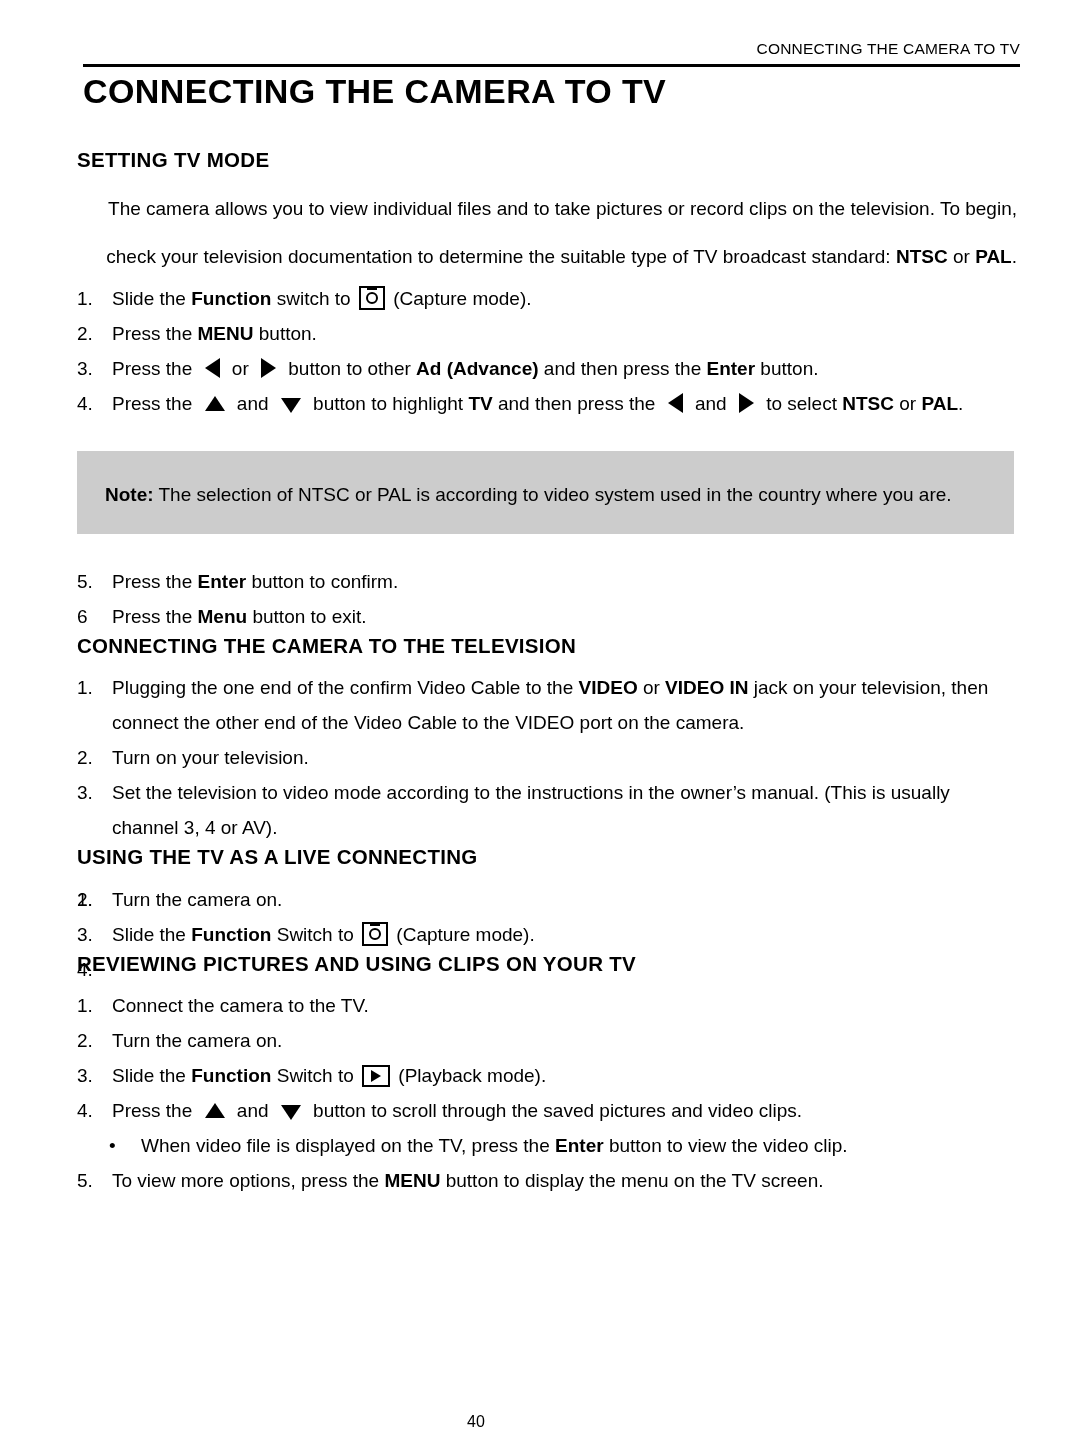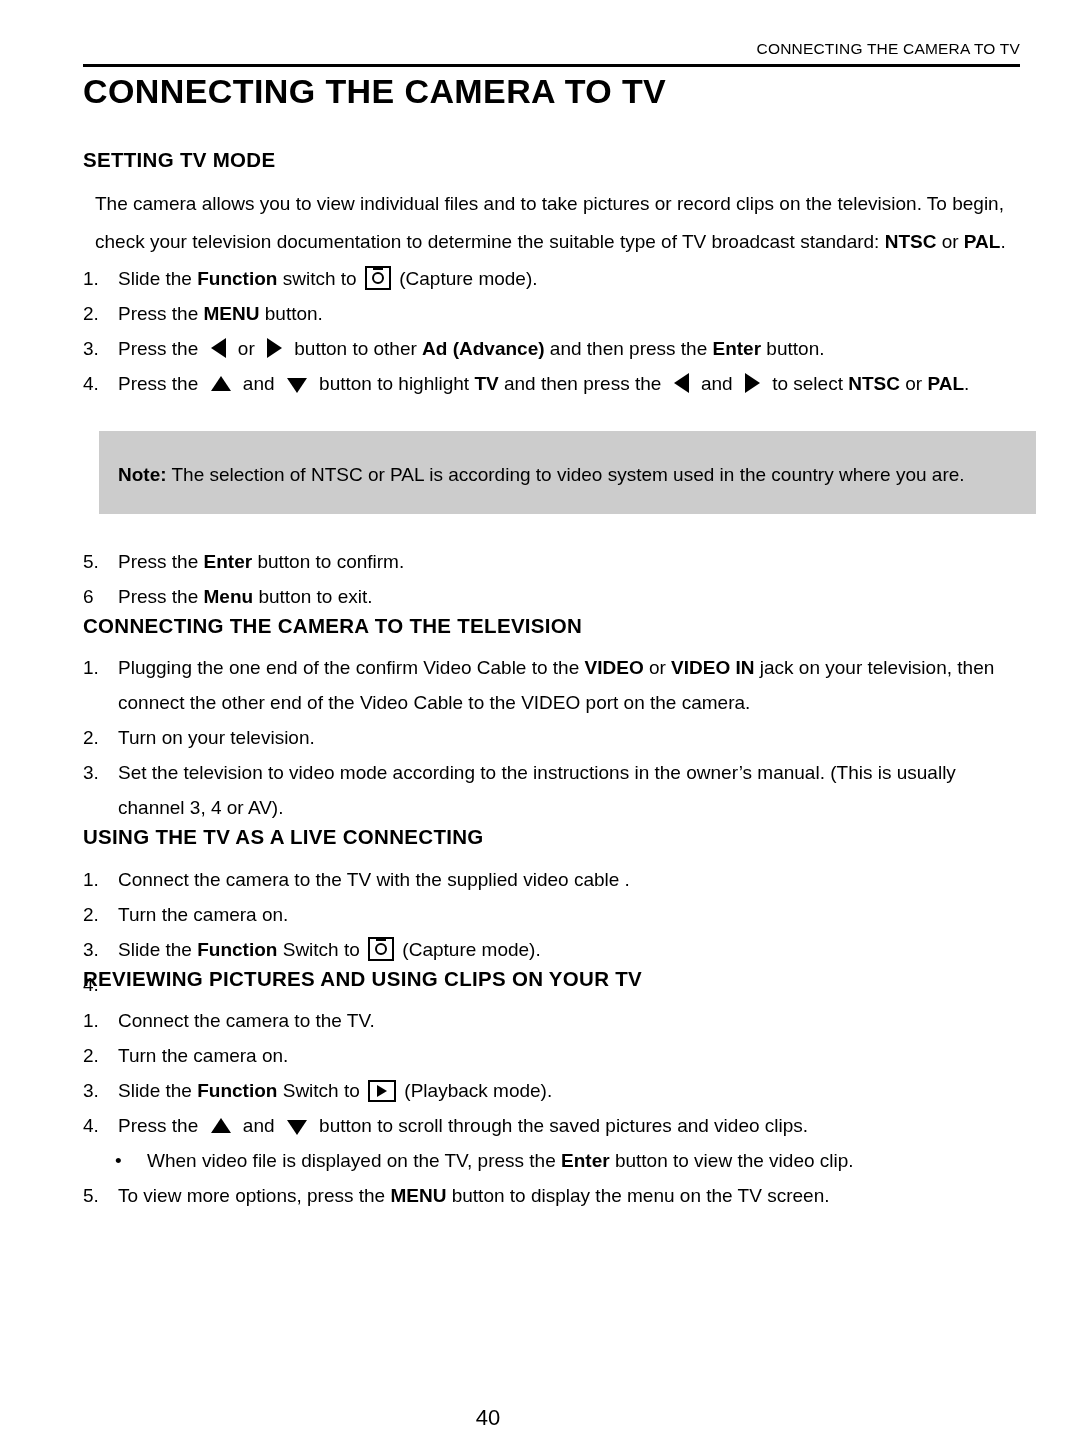--- a/index.html
+++ b/index.html
@@ -50,40 +50,40 @@
     font-size: 34px;
     font-weight: bold;
     letter-spacing: 0.4px;
     margin: 0;
   }
 
   
   .content {
     position: absolute;
     top: 148px;
-    left: 83px;
+    left: 77px;
     width: 940px;
   }
 
   h2.section-heading {
     font-size: 20.5px;
     font-weight: bold;
     letter-spacing: 0.3px;
     margin: 0 0 12px 0;
     line-height: 1.2;
   }
   .sec-gap-top {
     margin-top: 34px;
   }
 
   p.body-text {
     font-size: 19px;
-    line-height: 38px;
-    margin: 0 0 0 12px;
-    text-align: left;
+    line-height: 48px;
+    margin: 0 0 0 0;
+    text-align: right;
   }
 
   
   ol.steps, ul.sub-bullets {
     list-style: none;
     margin: 0;
     padding: 0;
   }
   li.step {
     font-size: 19px;
@@ -110,22 +110,22 @@
     position: absolute;
     left: 32px;
     top: 0;
   }
 
   b, strong { font-weight: bold; }
 
   
   .note-box {
     background: #cccccc;
-    margin: 30px 0 30px 16px;
-    padding: 26px 28px 22px 19px;
+    margin: 30px 0 30px 0;
+    padding: 26px 28px 22px 28px;
     width: 937px;
     box-sizing: border-box;
   }
   .note-box p {
     font-size: 19px;
     line-height: 35px;
     margin: 0;
   }
 
   
@@ -212,24 +212,24 @@
     border-left: 10px solid transparent;
     border-right: 10px solid transparent;
     border-top: 15px solid #000;
     vertical-align: -3px;
   }
 
   
   .page-number {
     position: absolute;
     bottom: 20px;
-    left: 12px;
+    left: 0;
     width: 952px;
     text-align: center;
-    font-size: 22px;
+    font-size: 16px;
   }
 </style>
 </head>
 <body>
 
 <div class="page">
 
   <div class="running-header">CONNECTING THE CAMERA TO TV</div>
   <div class="header-rule"></div>
   <h1 class="page-title">CONNECTING THE CAMERA TO TV</h1>
@@ -267,21 +267,21 @@
       <li class="step"><span class="marker">1.</span><span>Plugging the one end of the confirm Video Cable to the </span><b>VIDEO</b><span> or </span><b>VIDEO IN</b><span> jack on your television, then connect the other end of the Video Cable to the VIDEO port on the camera.</span></li>
 
       <li class="step"><span class="marker">2.</span><span>Turn on your television.</span></li>
 
       <li class="step"><span class="marker">3.</span><span>Set the television to video mode according to the instructions in the owner’s manual. (This is usually channel 3, 4 or AV).</span></li>
     </ol>
 
     <h2 class="section-heading sec-gap-top">USING THE TV AS A LIVE CONNECTING</h2>
 
     <ol class="steps">
-      <li class="step"><span class="marker">1.</span><span>Connect the camera to the TV with the supplied video cable .</span></li>
+      <li class="step"><span class="marker">1.</span></li>
 
       <li class="step"><span class="marker">2.</span><span>Turn the camera on.</span></li>
 
       <li class="step"><span class="marker">3.</span><span>Slide the </span><b>Function</b><span> Switch to </span><span class="icon-inline icon-capture"><span class="notch"></span><span class="lens"></span></span><span> (Capture mode).</span></li>
 
       <li class="step"><span class="marker">4.</span></li>
     </ol>
 
     <h2 class="section-heading sec-gap-top">REVIEWING PICTURES AND USING CLIPS ON YOUR TV</h2>
 

